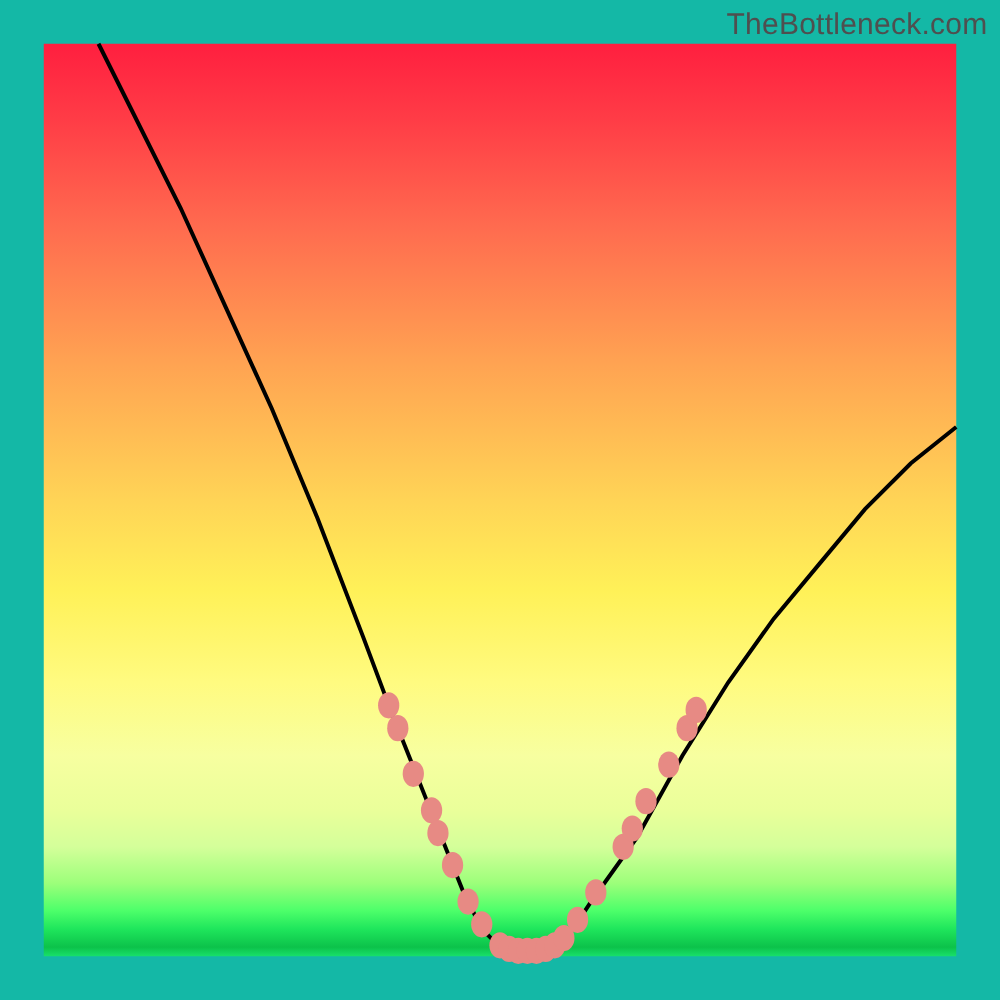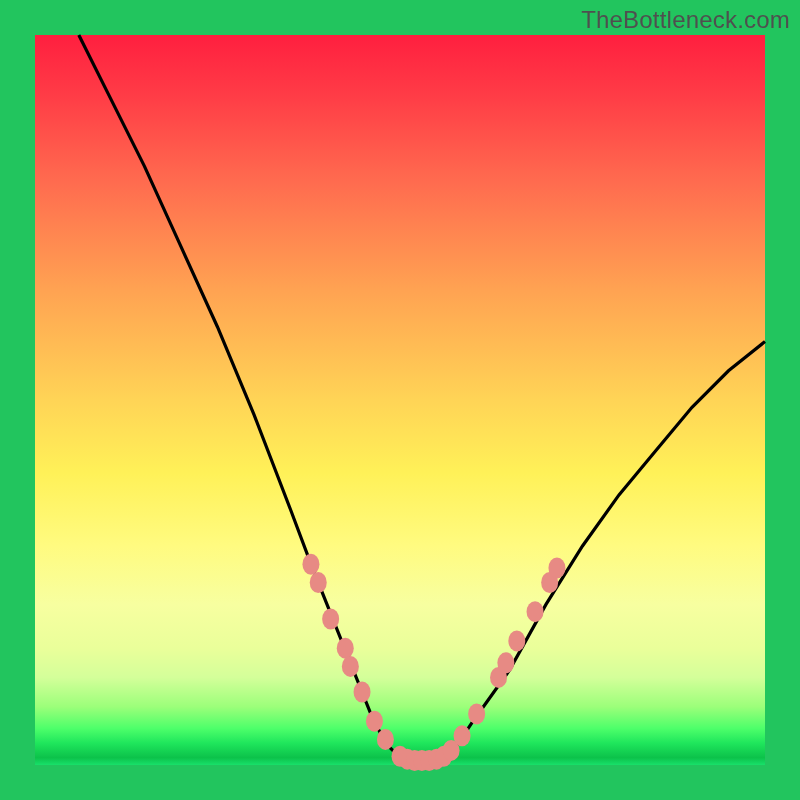--- a/index.html
+++ b/index.html
@@ -10,21 +10,21 @@
     overflow: hidden;
     background: #000;
     font-family: Arial, Helvetica, sans-serif;
   }
   .frame {
     position: absolute;
     top: 0;
     left: 0;
     width: 800px;
     height: 800px;
-    background: #22c55e;
+    background: #14b8a6;
     text-align: center;
   }
   .plot-area {
     position: absolute;
     top: 35px;
     left: 35px;
     width: 730px;
     height: 730px;
     background: linear-gradient(to bottom,
       #ff1f3f 0%,

